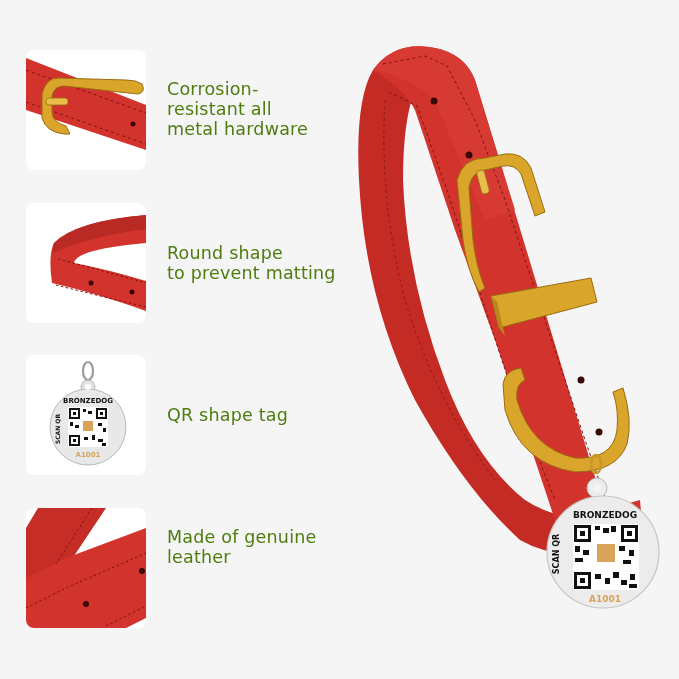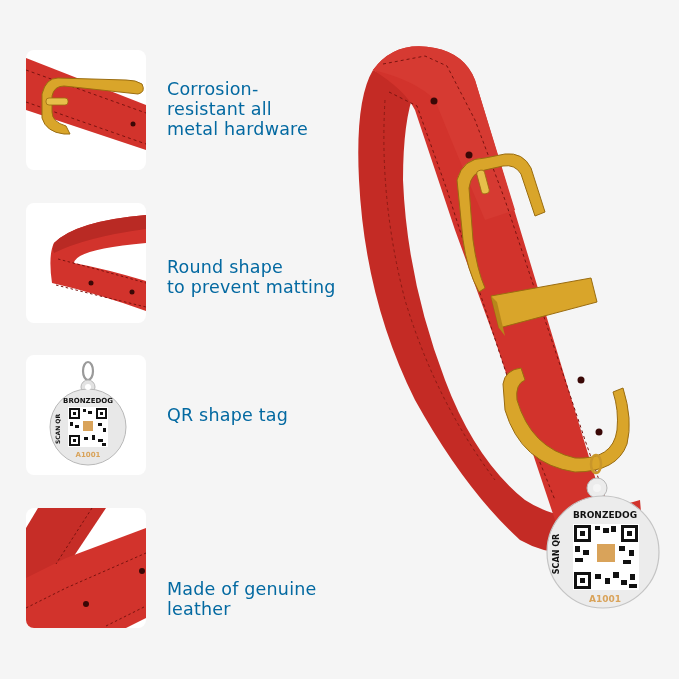--- a/index.html
+++ b/index.html
@@ -9,21 +9,21 @@
     font-family:"Liberation Sans", sans-serif;
   }
   .card {
     position:absolute; left:26px; width:120px; height:120px;
     background:#ffffff; border-radius:8px; overflow:hidden;
   }
   .card svg { position:absolute; left:0; top:0; width:120px; height:120px; }
   .feature-text {
     position:absolute; left:167px; width:200px;
     font-family:"DejaVu Sans", sans-serif;
-    font-size:17.5px; line-height:20px; color:#0369a1;
+    font-size:17.5px; line-height:20px; color:#4d7c0f;
     letter-spacing:0.2px; white-space:pre-line;
   }
   .hero {
     position:absolute; left:355px; top:40px; width:324px; height:600px;
   }
   .hero svg { width:324px; height:600px; }
   .tag-text { font-family:"DejaVu Sans", sans-serif; font-weight:bold; }
 </style>
 </head>
 <body>
@@ -45,21 +45,21 @@
 <div class="card" style="top:203px;">
   <svg viewBox="0 0 120 120">
     <path d="M 120 12 Q 50 18 28 40 Q 22 52 26 80 Q 70 90 120 108 L 120 78 Q 80 66 48 60 Q 50 46 120 40 Z" fill="#d2332c"></path>
     <path d="M 120 12 Q 50 18 28 40 Q 26 46 28 50 Q 60 34 120 26 Z" fill="#b92a24"></path>
     <polyline points="32,56 70,66 120,80" stroke="#7a1410" stroke-width="1" stroke-dasharray="2.5,2.5" fill="none"></polyline>
     <polyline points="30,82 70,92 120,104" stroke="#7a1410" stroke-width="1" stroke-dasharray="2.5,2.5" fill="none"></polyline>
     <circle cx="65" cy="80" r="2.5" fill="#3a0806"></circle>
     <circle cx="106" cy="89" r="2.5" fill="#3a0806"></circle>
   </svg>
 </div>
-<div class="feature-text" style="top:243px;margin-top:14px;">Round shape
+<div class="feature-text" style="top:243px;">Round shape
 to prevent matting</div>
 
 <div class="card" style="top:355px;">
   <svg viewBox="0 0 120 120">
     <ellipse cx="62" cy="16" rx="5" ry="9" fill="none" stroke="#9a9a9a" stroke-width="2.2"></ellipse>
     <circle cx="62" cy="32" r="7" fill="#e2e2e2" stroke="#b8b8b8" stroke-width="1"></circle>
     <circle cx="62" cy="72" r="38" fill="#e8e8e8" stroke="#b8b8b8" stroke-width="1"></circle>
     <circle cx="62" cy="32" r="3" fill="#ffffff"></circle>
     <text x="62" y="48" text-anchor="middle" font-size="7" class="tag-text" fill="#111">BRONZEDOG</text>
     <text x="34" y="74" text-anchor="middle" font-size="6" class="tag-text" fill="#111" transform="rotate(-90 34 74)">SCAN QR</text>
@@ -95,21 +95,21 @@
   <svg viewBox="0 0 120 120">
     <polygon points="0,20 12,0 80,0 40,60 0,75" fill="#c62d27"></polygon>
     <polygon points="0,70 40,50 120,20 120,110 100,120 0,120" fill="#d2332c"></polygon>
     <polyline points="66,0 30,56" stroke="#7a1410" stroke-width="1" stroke-dasharray="2.5,2.5" fill="none"></polyline>
     <polyline points="0,100 40,80 120,45" stroke="#7a1410" stroke-width="1" stroke-dasharray="2.5,2.5" fill="none"></polyline>
     <polyline points="80,118 120,98" stroke="#7a1410" stroke-width="1" stroke-dasharray="2.5,2.5" fill="none"></polyline>
     <circle cx="116" cy="63" r="3" fill="#3a0806"></circle>
     <circle cx="60" cy="96" r="3" fill="#3a0806"></circle>
   </svg>
 </div>
-<div class="feature-text" style="top:579px;">Made of genuine
+<div class="feature-text" style="top:527px;">Made of genuine
 leather</div>
 
 <div class="hero">
   <svg viewBox="0 0 324 600">
 
     <path d="M 18 30 Q 0 60 4 140 Q 10 260 60 360 Q 110 450 165 500 Q 200 520 240 510 L 248 480 Q 200 480 170 460 Q 120 420 90 340 Q 52 240 48 140 Q 48 80 60 50 Z" fill="#c42b25"></path>
     <path d="M 30 60 Q 24 160 50 260 Q 80 360 140 440" stroke="#8a1a14" stroke-width="1" stroke-dasharray="3,3" fill="none"></path>
 
     <path d="M 18 30 Q 40 0 80 8 Q 110 14 120 40 L 250 470 L 285 460 L 290 520 Q 260 530 240 510 L 210 510 L 140 300 L 100 190 Q 80 130 60 70 Q 50 50 18 30 Z" fill="#d2332c"></path>
     <path d="M 18 30 Q 40 0 80 8 Q 110 14 120 40 L 160 170 L 130 180 Q 100 110 80 60 Q 60 40 18 30 Z" fill="#d63a32"></path>

